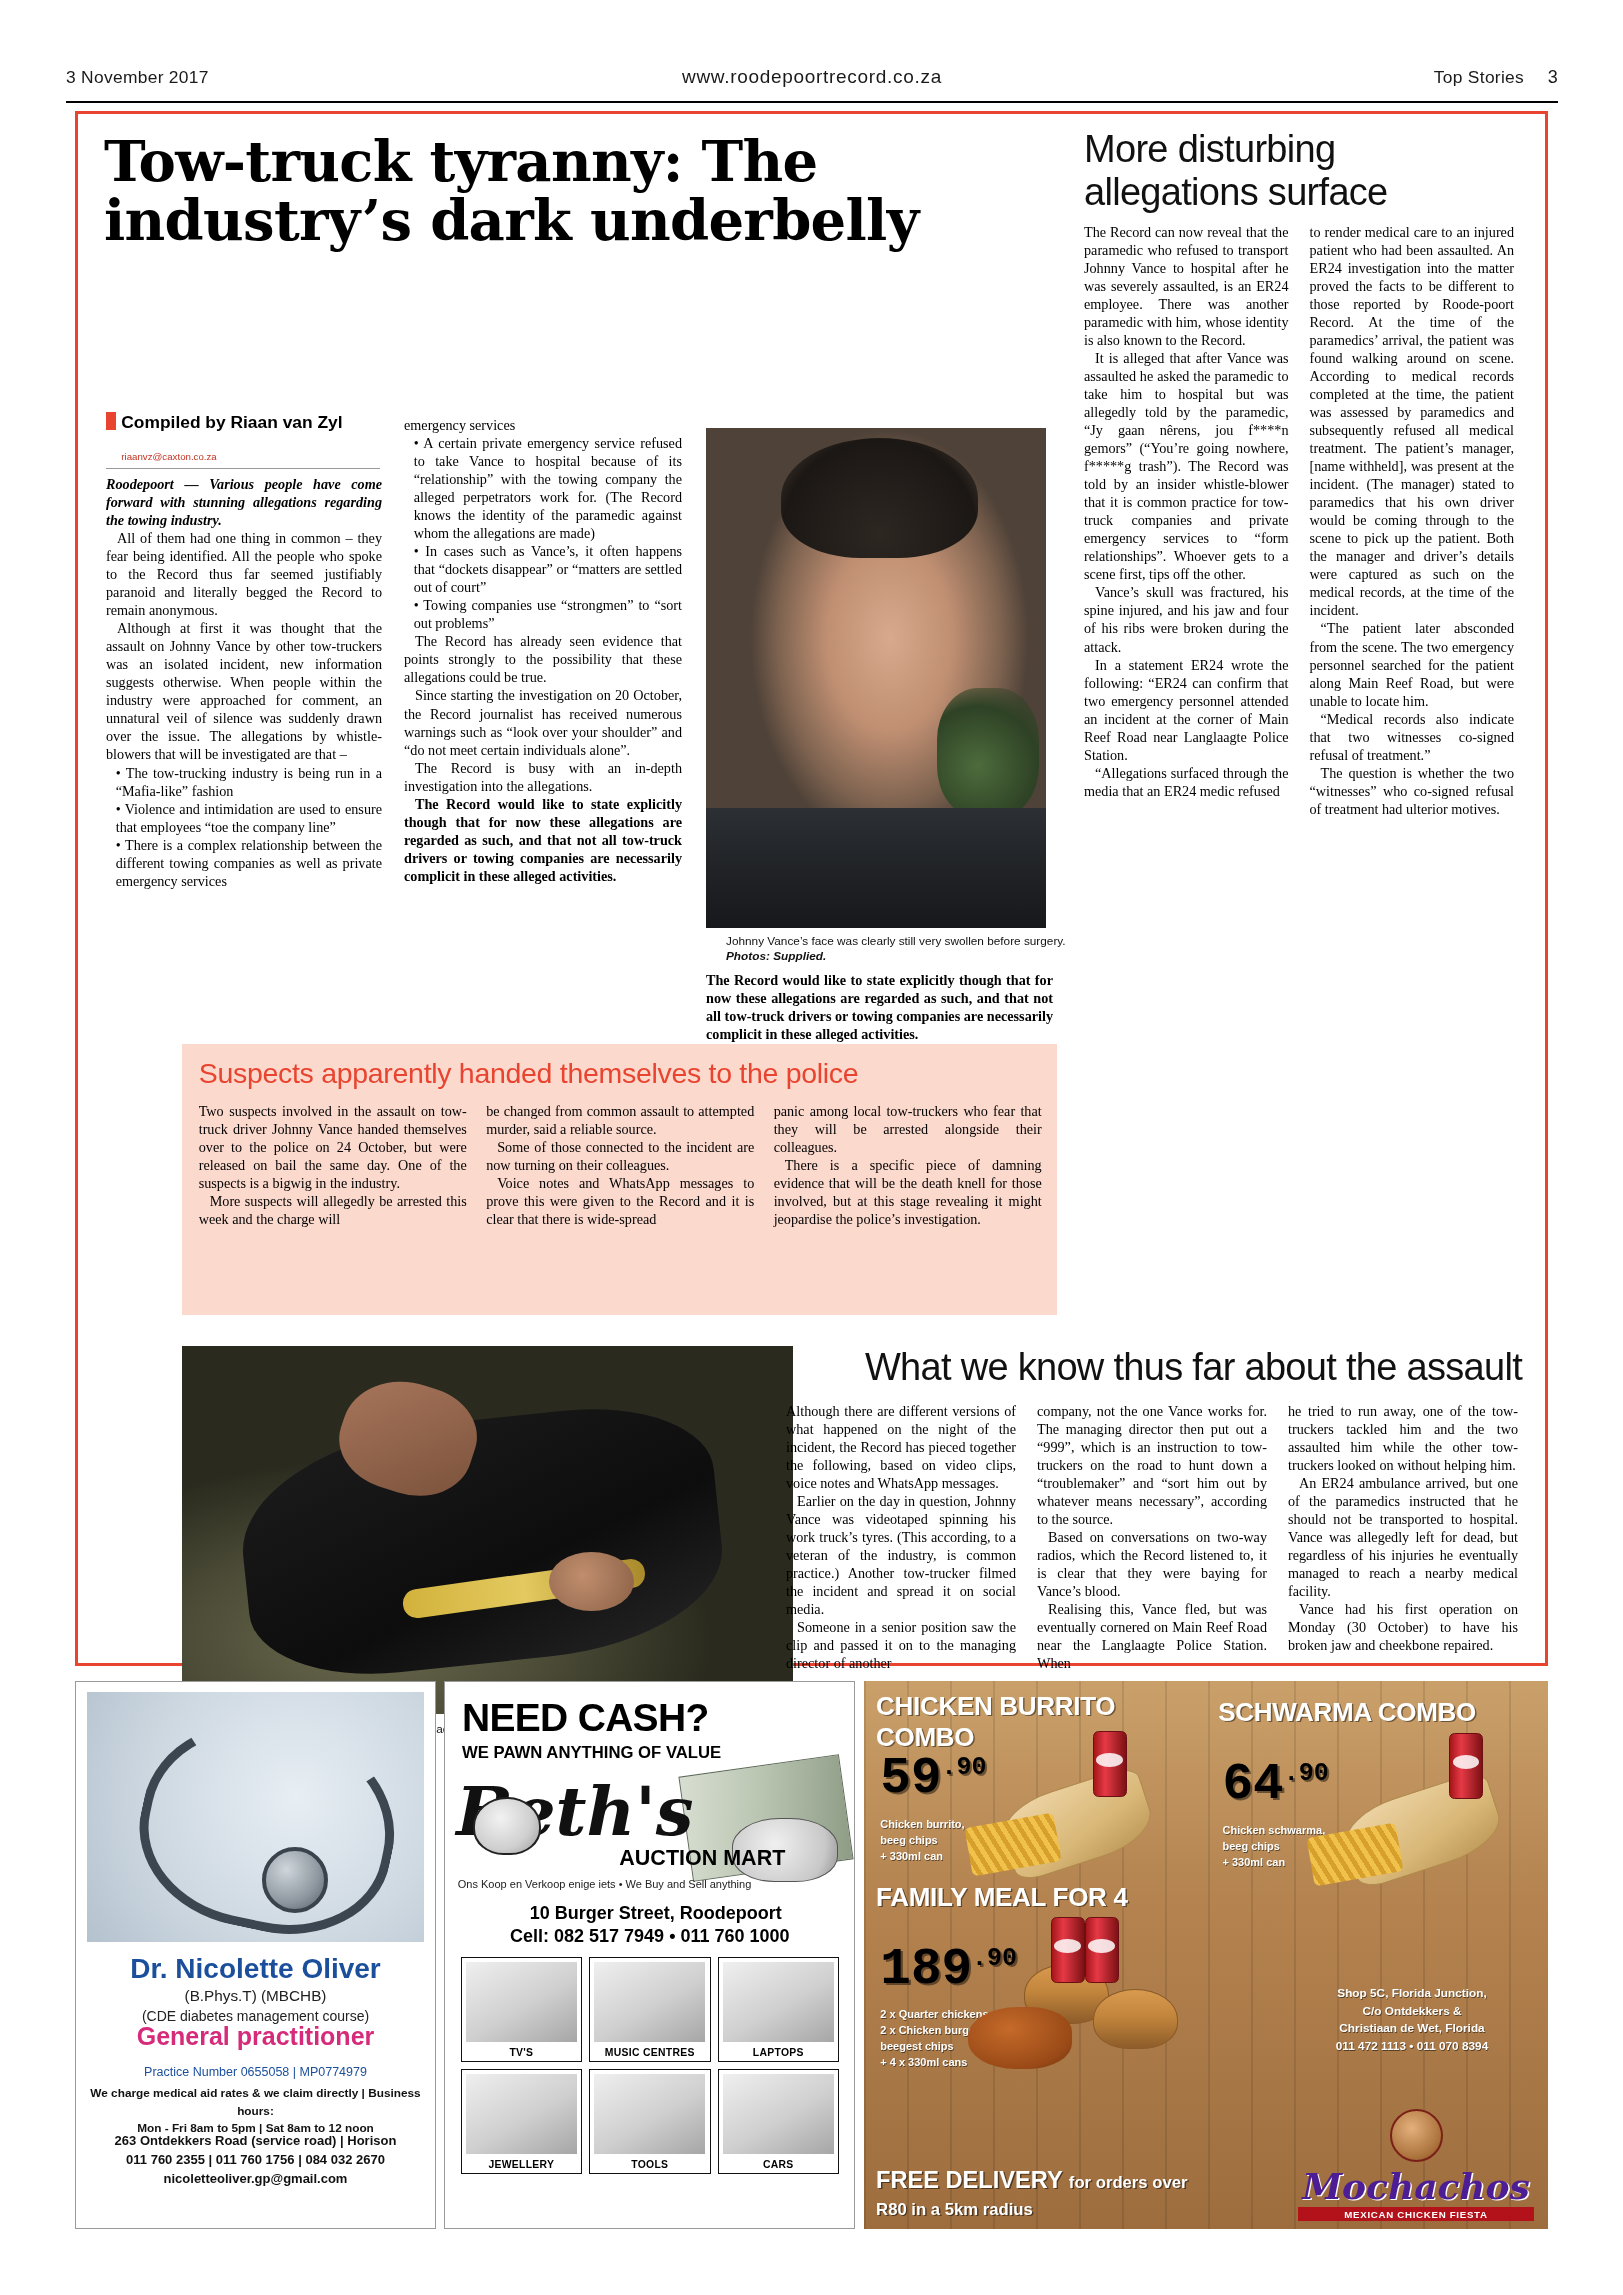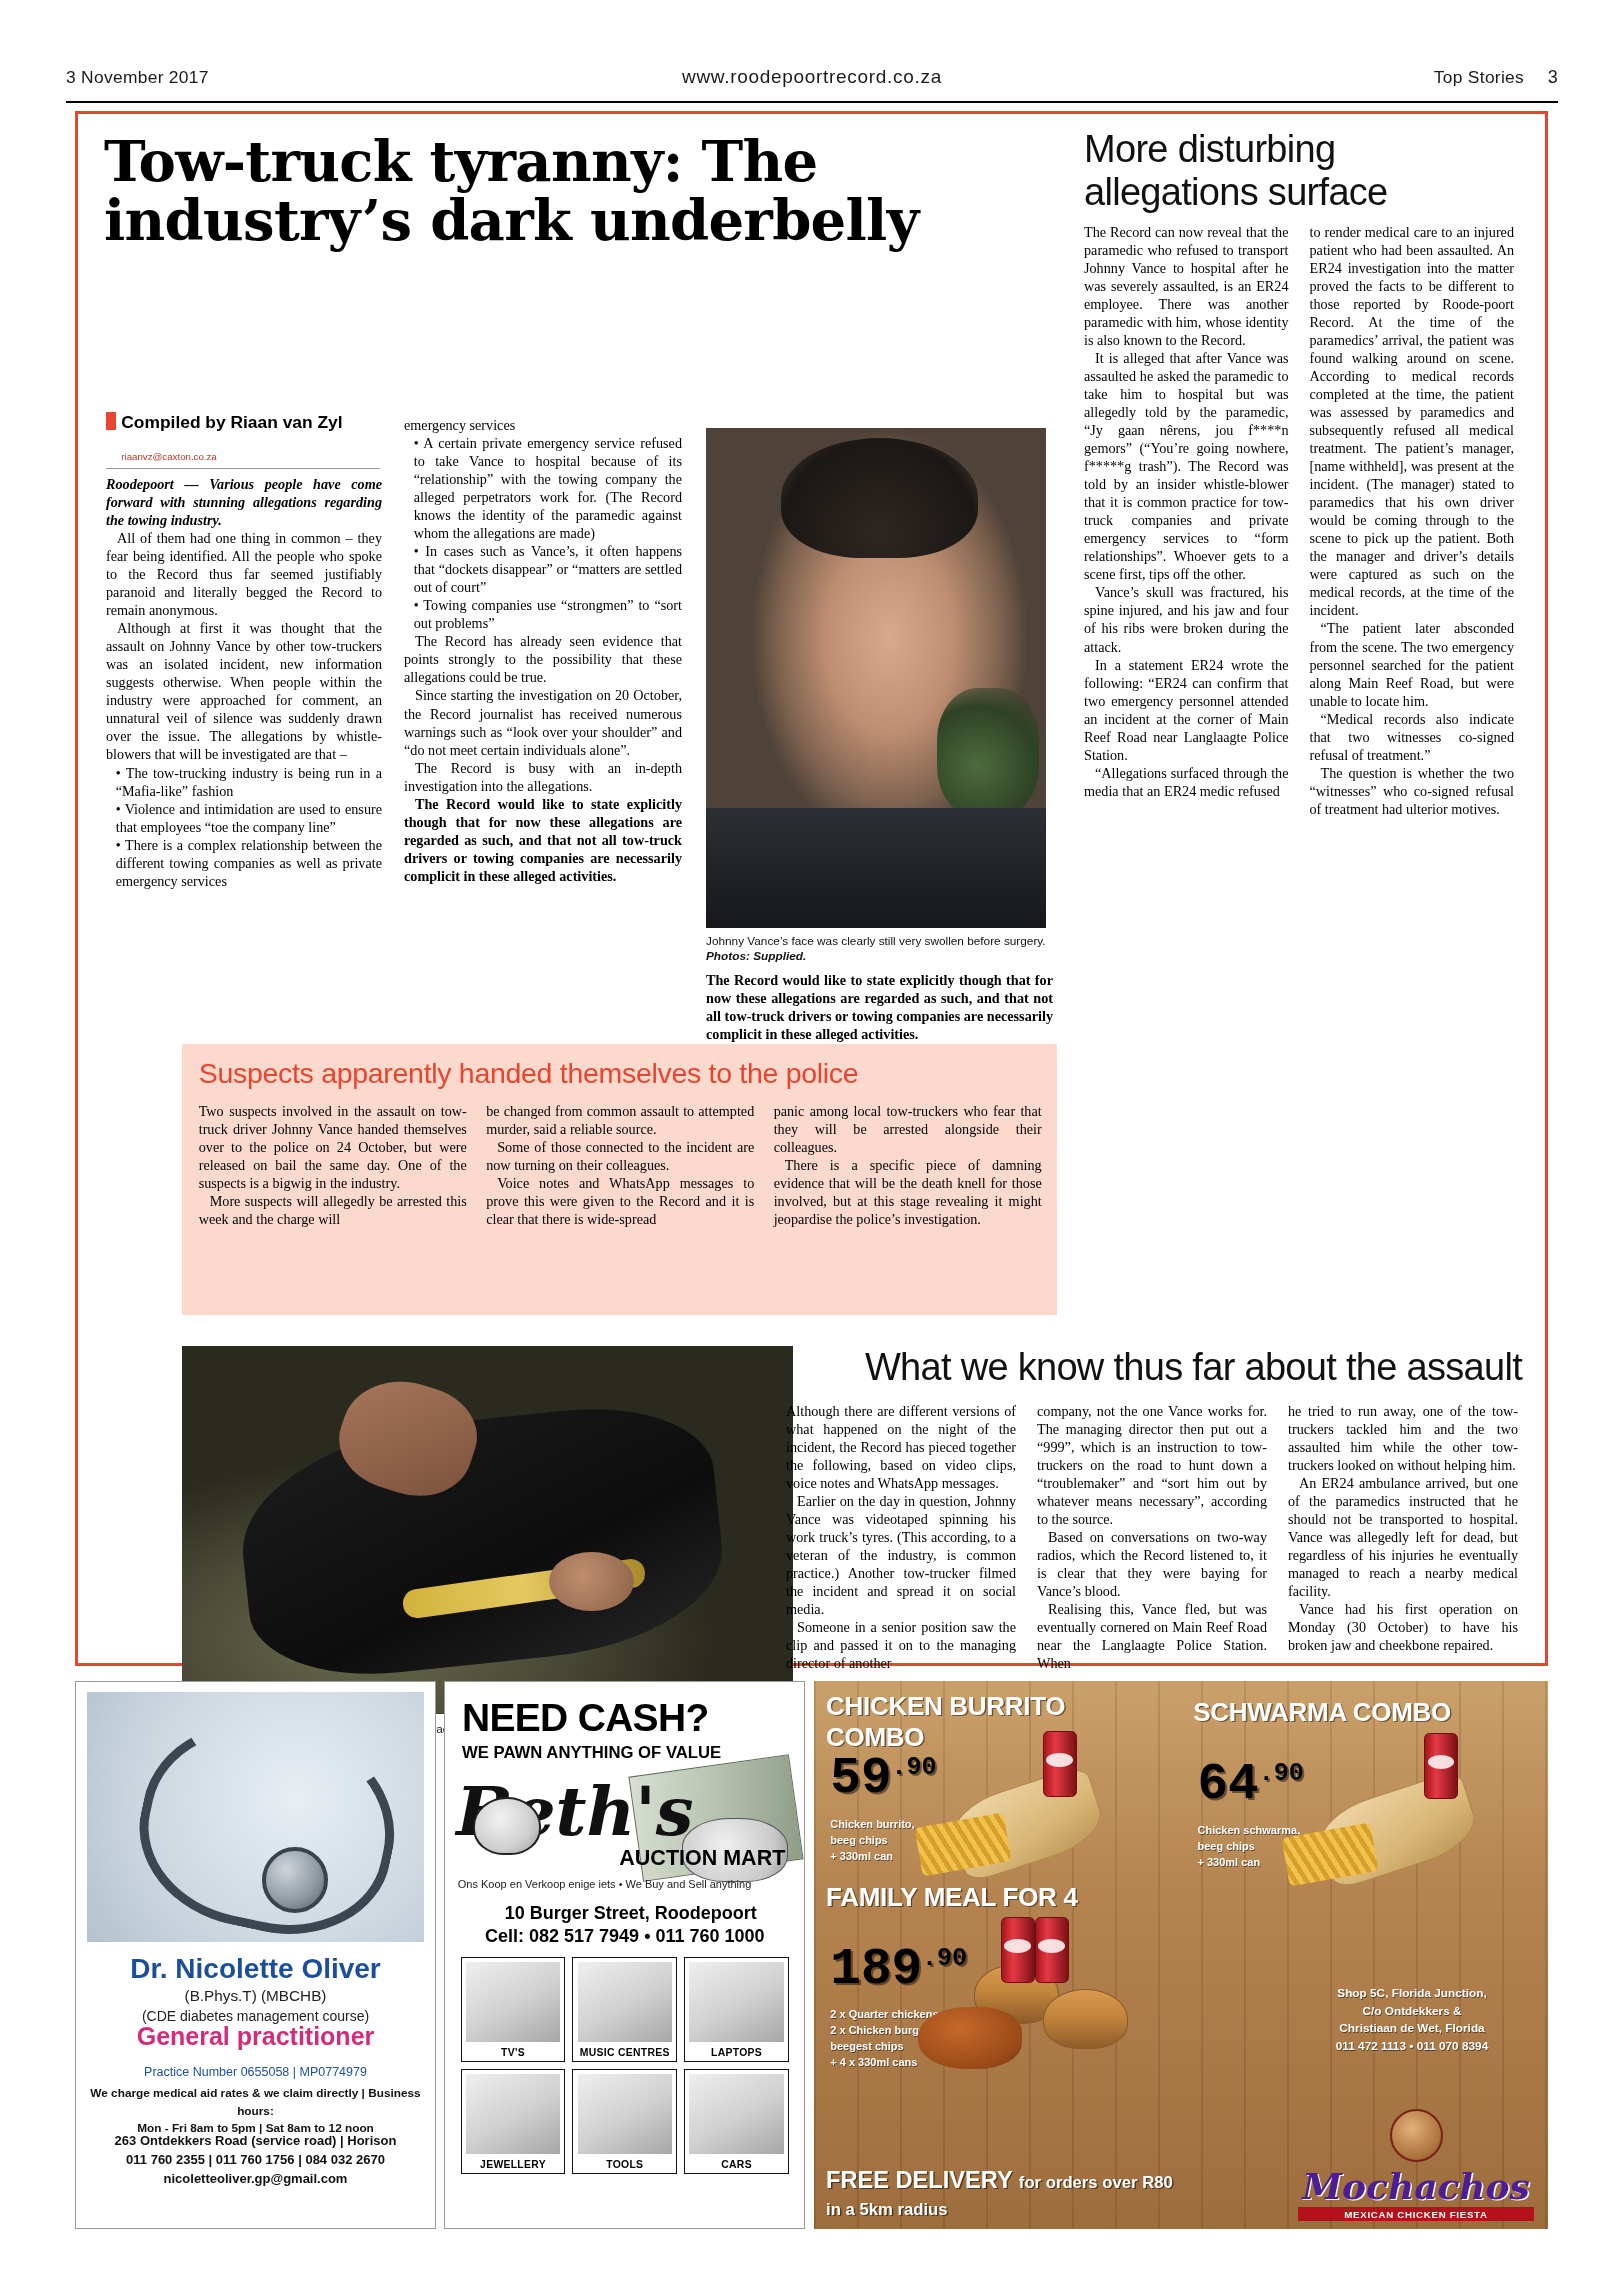--- a/index.html
+++ b/index.html
@@ -149,21 +149,21 @@
     background:radial-gradient(circle at 40% 60%, #4d6b3c 0%, #2e4225 60%, rgba(0,0,0,0) 100%);
     border-radius:40%;
   }
   .caption{
     position:absolute;
     font-family:"Liberation Sans", sans-serif;
     font-size:11.8px;
     line-height:1.25;
     color:#111;
   }
-  .cap1{left:628px; top:820px; width:347px;}
+  .cap1{left:648px; top:820px; width:347px;}
   .cap1 .credit{font-weight:bold;font-style:italic;}
 
   .colC{left:628px; top:857px; width:347px;}
 
   
   .pinkbox{
     position:absolute;
     left:104px; top:930px;
     width:875px;
     height:271px;
@@ -346,21 +346,21 @@
   .ad1 .rates{
     position:absolute;left:7px;right:7px;top:403px;
     text-align:center;font-family:"Liberation Sans", sans-serif;font-weight:bold;font-size:11.8px;color:#111;line-height:1.5;
   }
   .ad1 .addr{
     position:absolute;left:7px;right:7px;top:450px;
     text-align:center;font-family:"Liberation Sans", sans-serif;font-weight:bold;font-size:13px;color:#111;line-height:1.45;
   }
 
   
-  .ad2{width:361px;border:1.4px solid #9a9a9a;}
+  .ad2{width:411px;border:1.4px solid #9a9a9a;}
   .ad2 .ncash{
     position:absolute;left:16.7px;top:14px;
     font-family:"Liberation Sans", sans-serif;font-weight:bold;font-size:39px;letter-spacing:-0.7px;
   }
   .ad2 .pawnline{
     position:absolute;left:16.7px;top:61px;
     font-family:"Liberation Sans", sans-serif;font-weight:bold;font-size:16.7px;
   }
   .ad2 .beths{
     position:absolute;left:11px;top:90px;

